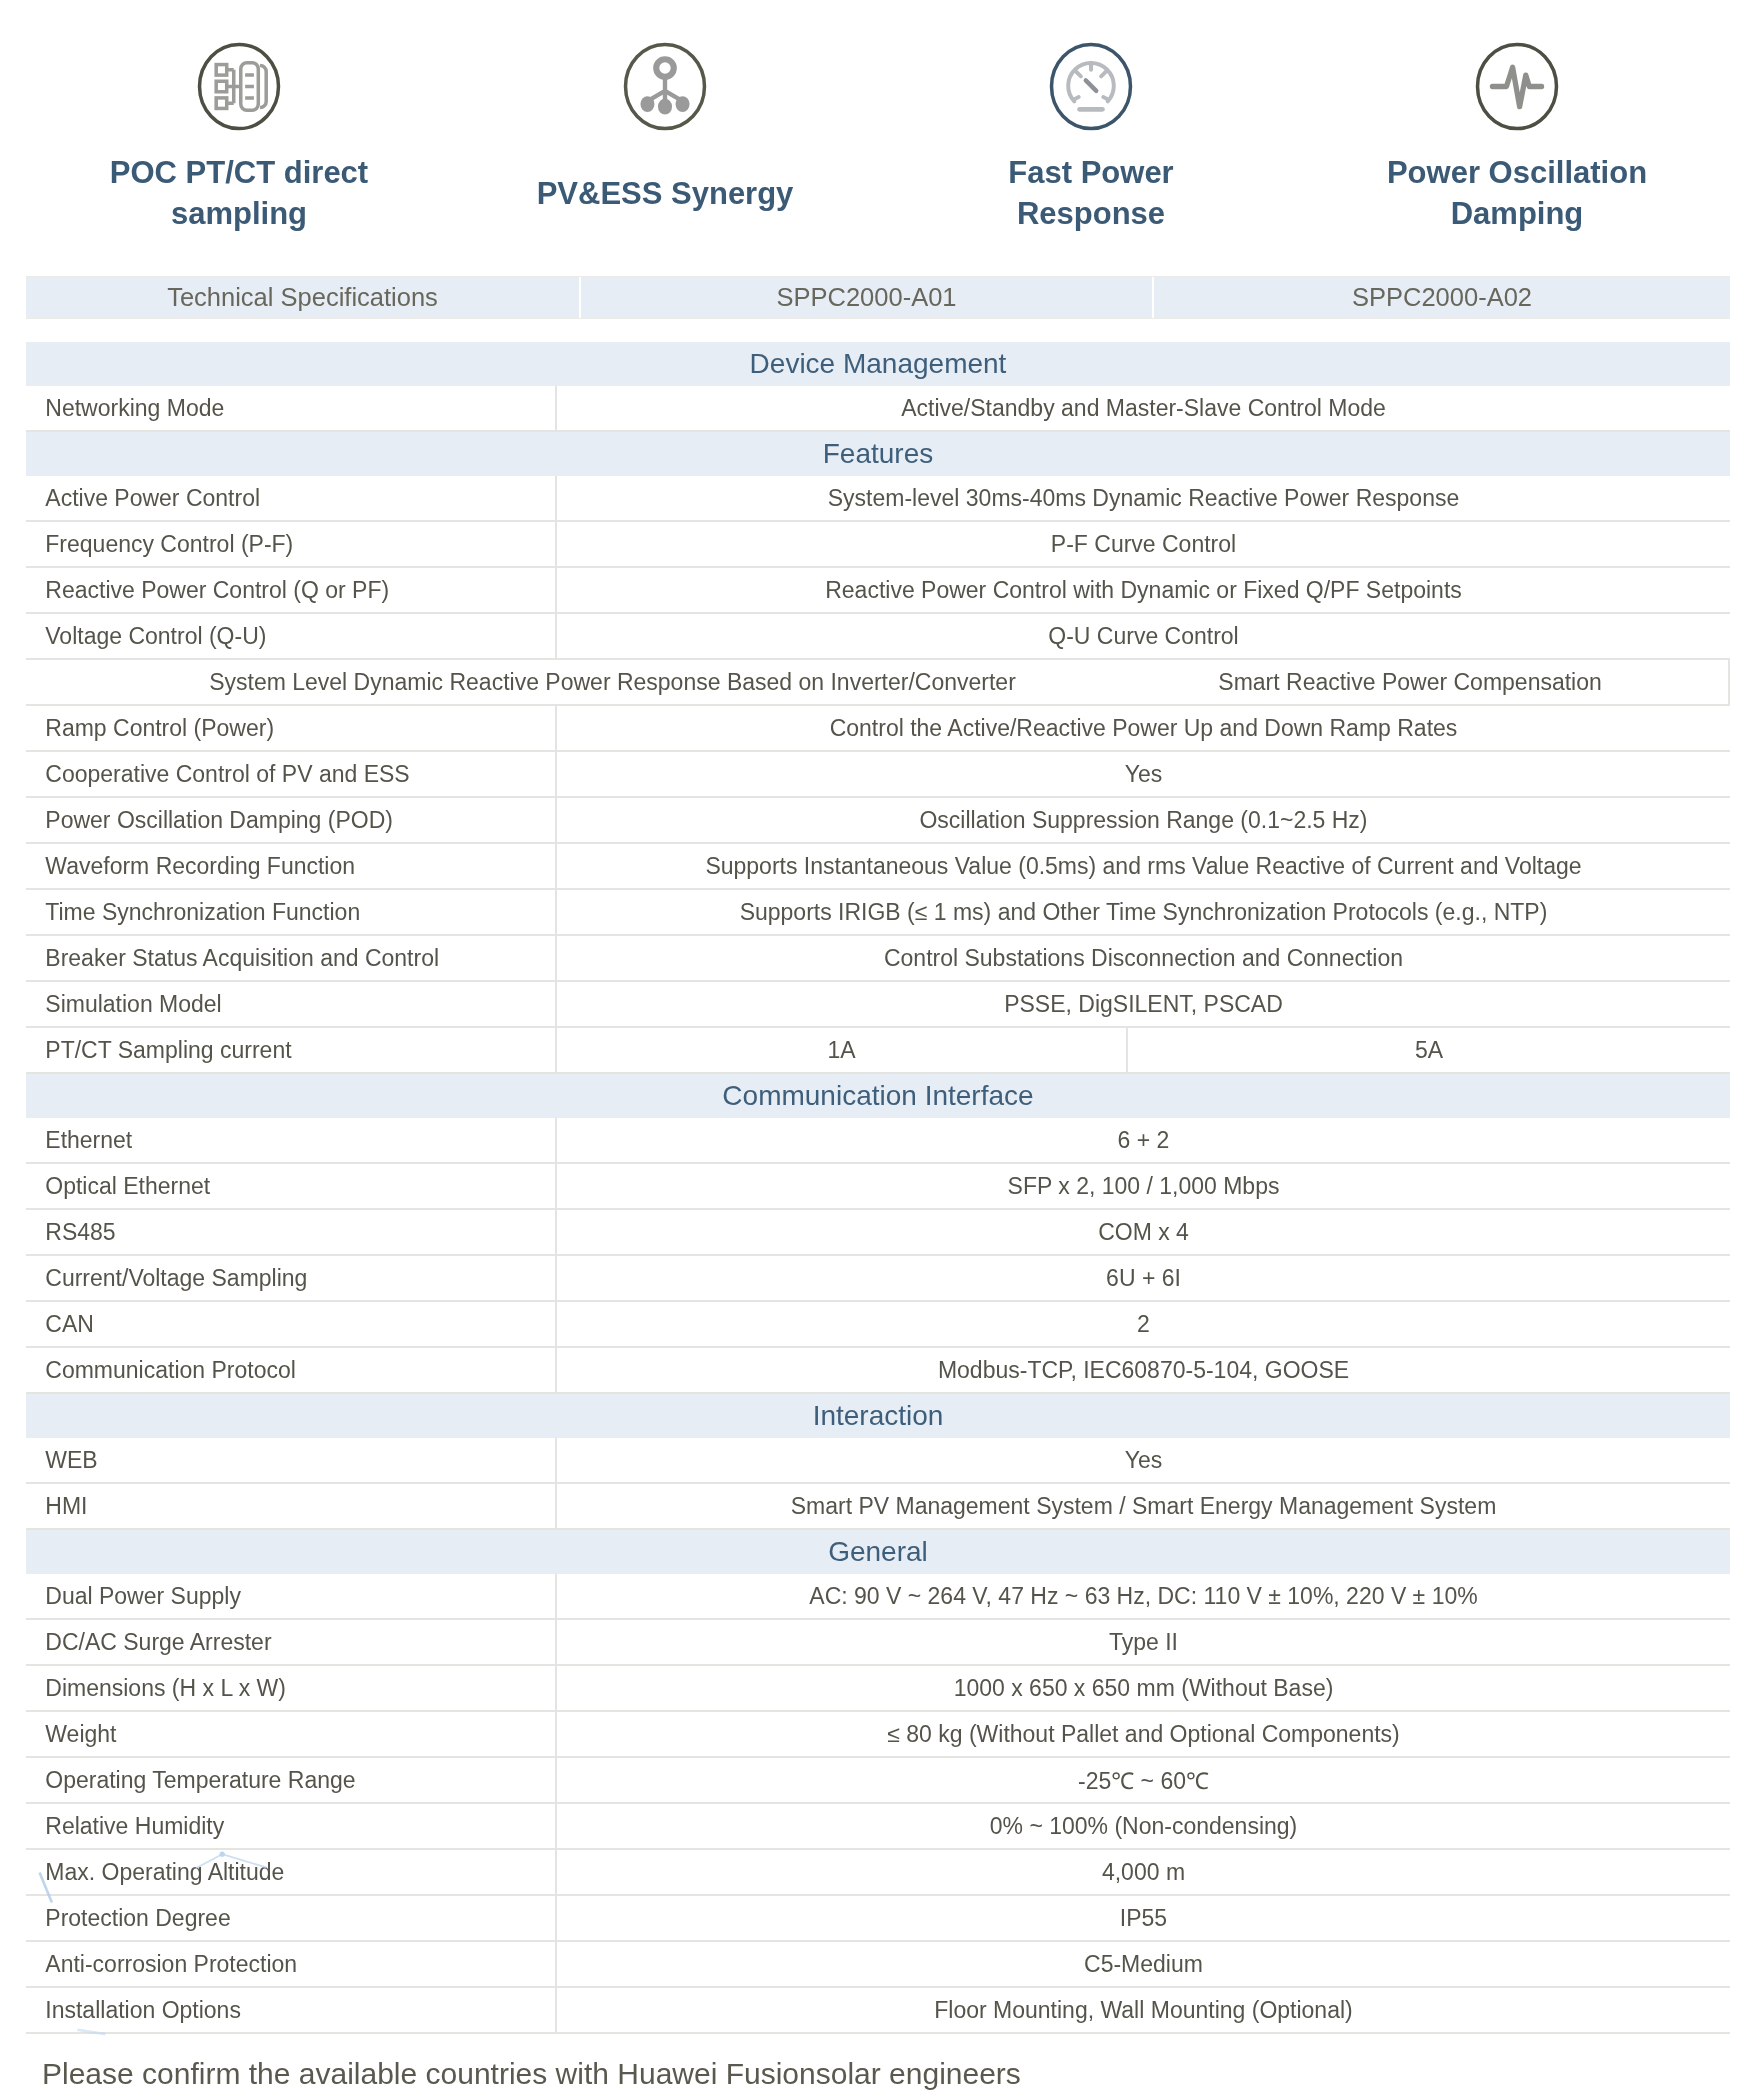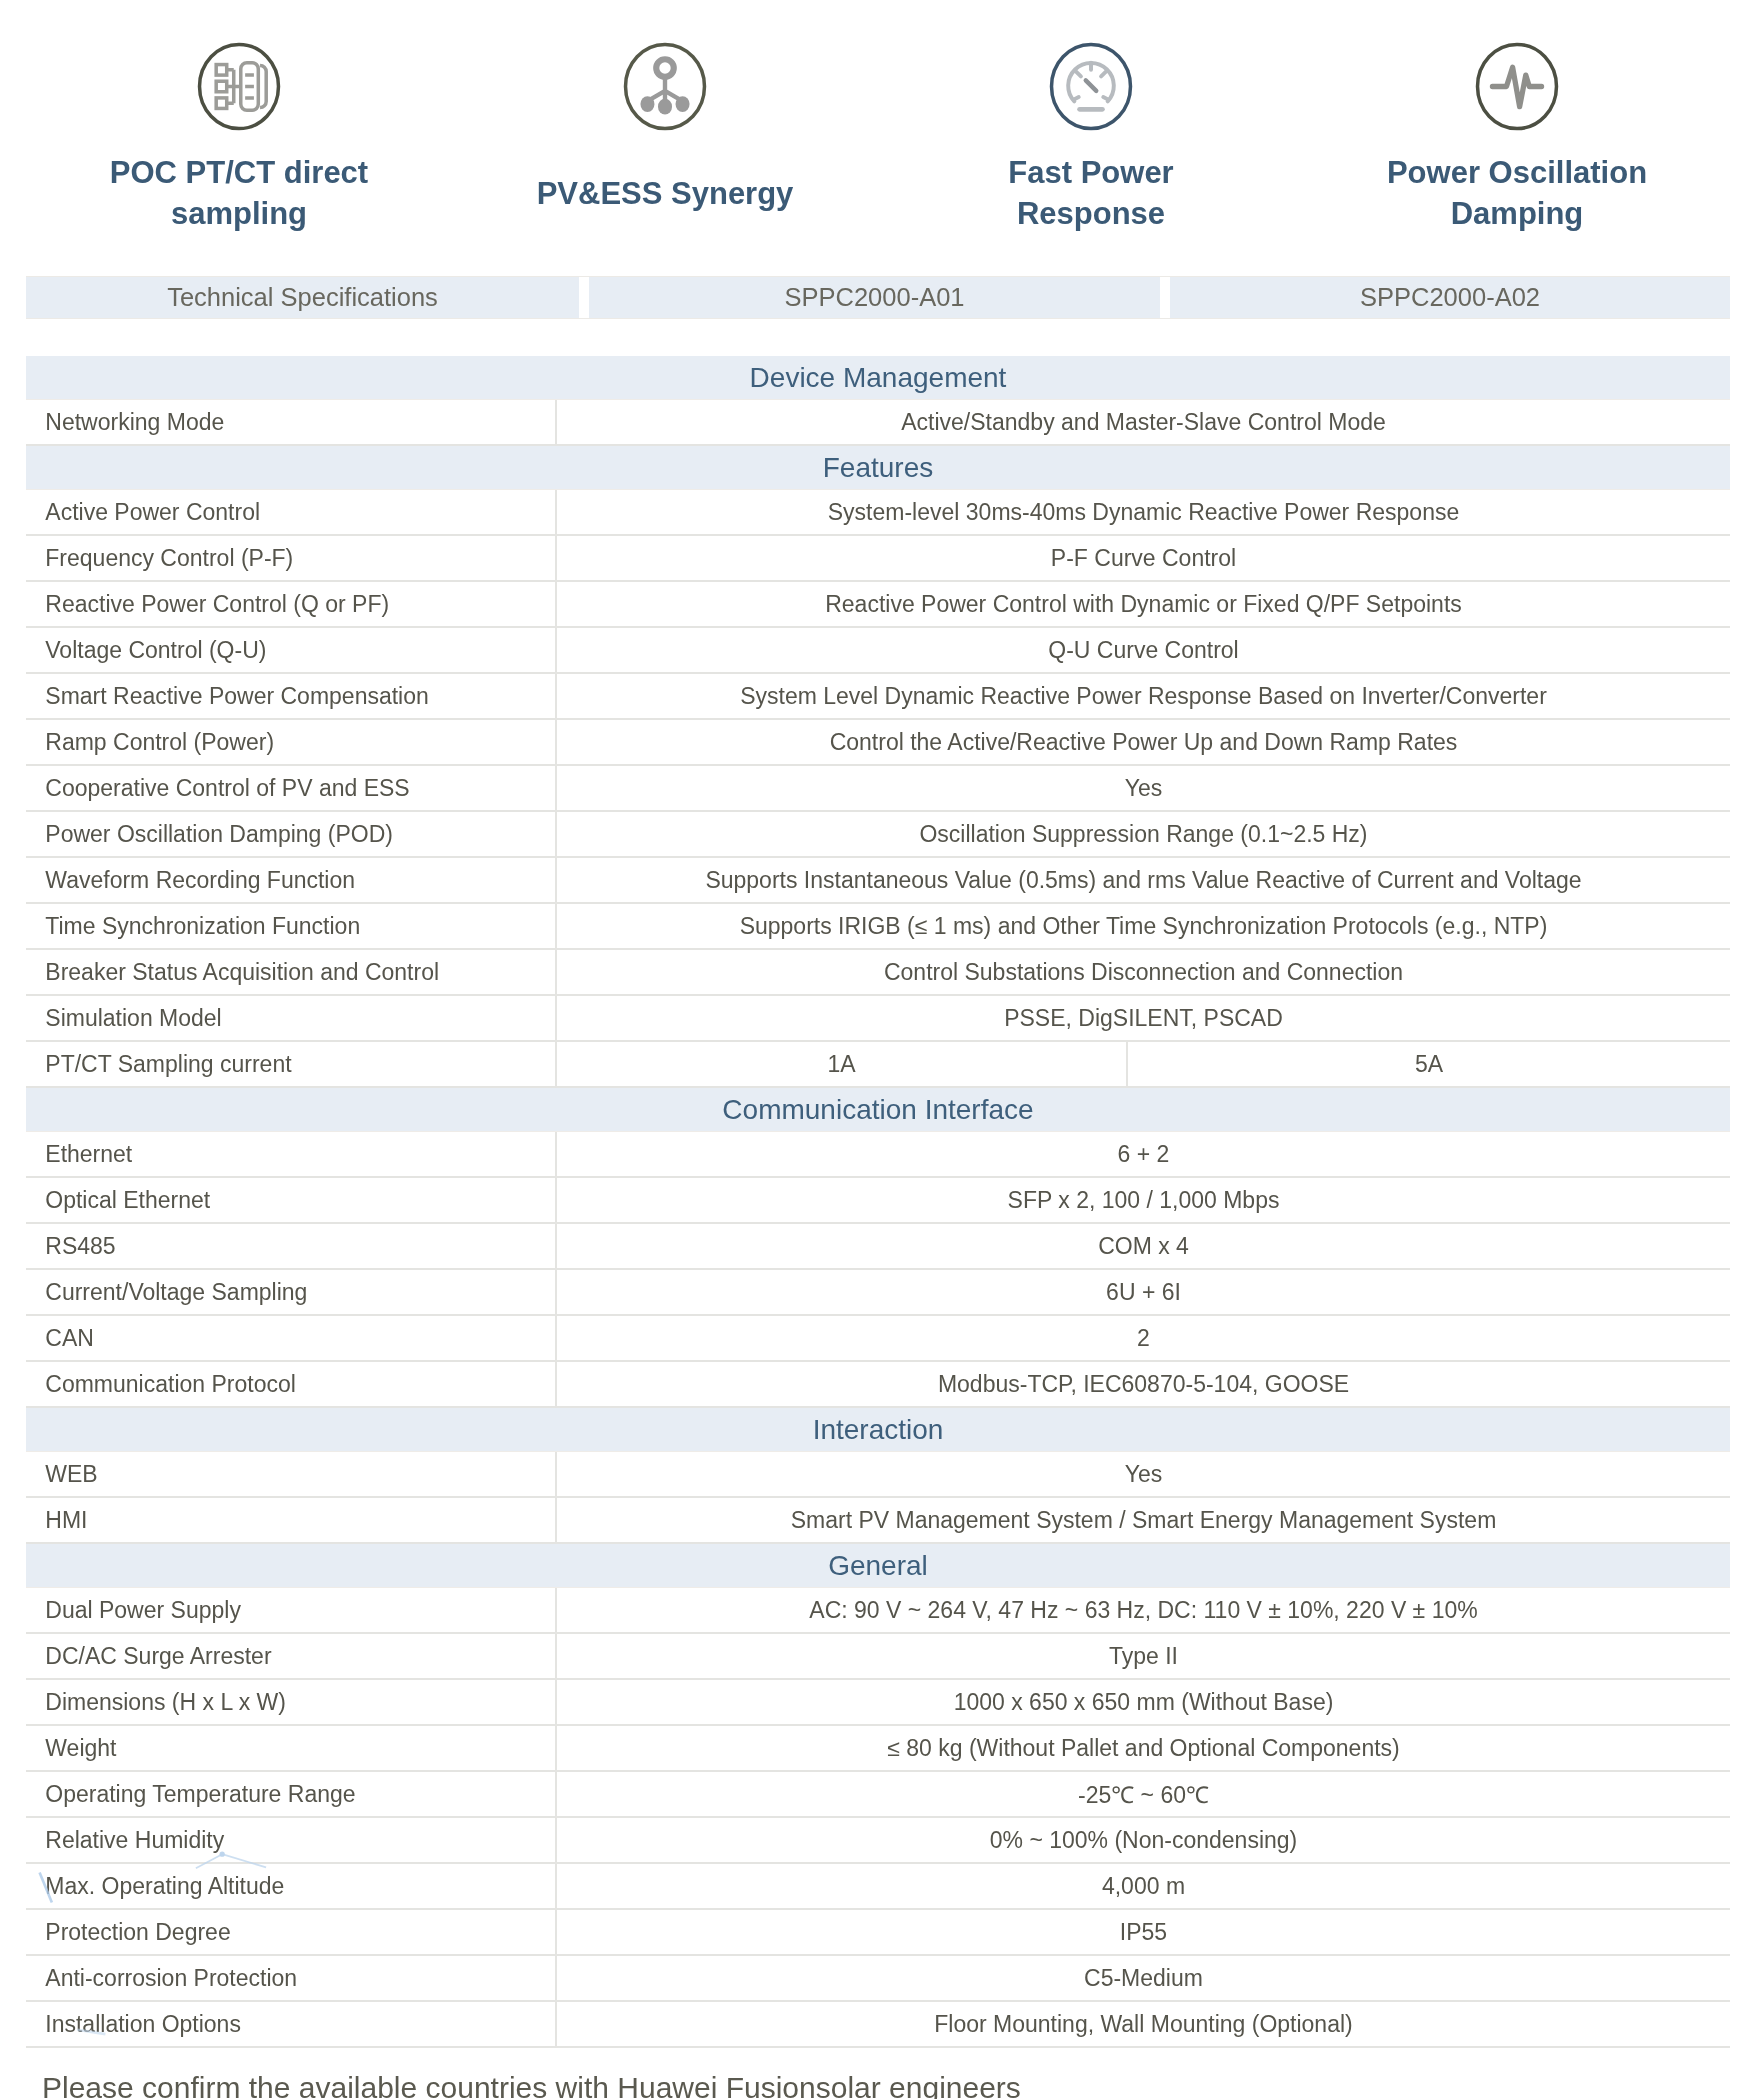--- a/index.html
+++ b/index.html
@@ -30,24 +30,24 @@
     color: #3b5a76;
     font-size: 31px;
     font-weight: 700;
     line-height: 41px;
   }
 
   
   .spec-table { margin: 39px 26px 0 26px; }
   .table-header {
     display: flex;
-    gap: 10px;
+    gap: 2px;
     border-top: 1.8px solid #eceae6;
     border-bottom: 1.8px solid #eceae6;
-    margin-bottom: 37px;
+    margin-bottom: 23px;
   }
   .th {
     background: #e7edf4;
     height: 41px;
     display: flex;
     align-items: center;
     justify-content: center;
     color: #68675e;
     font-size: 25.5px;
   }
@@ -205,22 +205,22 @@
         </div>
         <div class="spec-row">
           <div class="cell label-cell">Reactive Power Control (Q or PF)</div>
           <div class="cell value-cell span2">Reactive Power Control with Dynamic or Fixed Q/PF Setpoints</div>
         </div>
         <div class="spec-row">
           <div class="cell label-cell">Voltage Control (Q-U)</div>
           <div class="cell value-cell span2">Q-U Curve Control</div>
         </div>
         <div class="spec-row">
+          <div class="cell value-cell span2">System Level Dynamic Reactive Power Response Based on Inverter/Converter</div>
           <div class="cell label-cell">Smart Reactive Power Compensation</div>
-          <div class="cell value-cell span2">System Level Dynamic Reactive Power Response Based on Inverter/Converter</div>
         </div>
         <div class="spec-row">
           <div class="cell label-cell">Ramp Control (Power)</div>
           <div class="cell value-cell span2">Control the Active/Reactive Power Up and Down Ramp Rates</div>
         </div>
         <div class="spec-row">
           <div class="cell label-cell">Cooperative Control of PV and ESS</div>
           <div class="cell value-cell span2">Yes</div>
         </div>
         <div class="spec-row">

